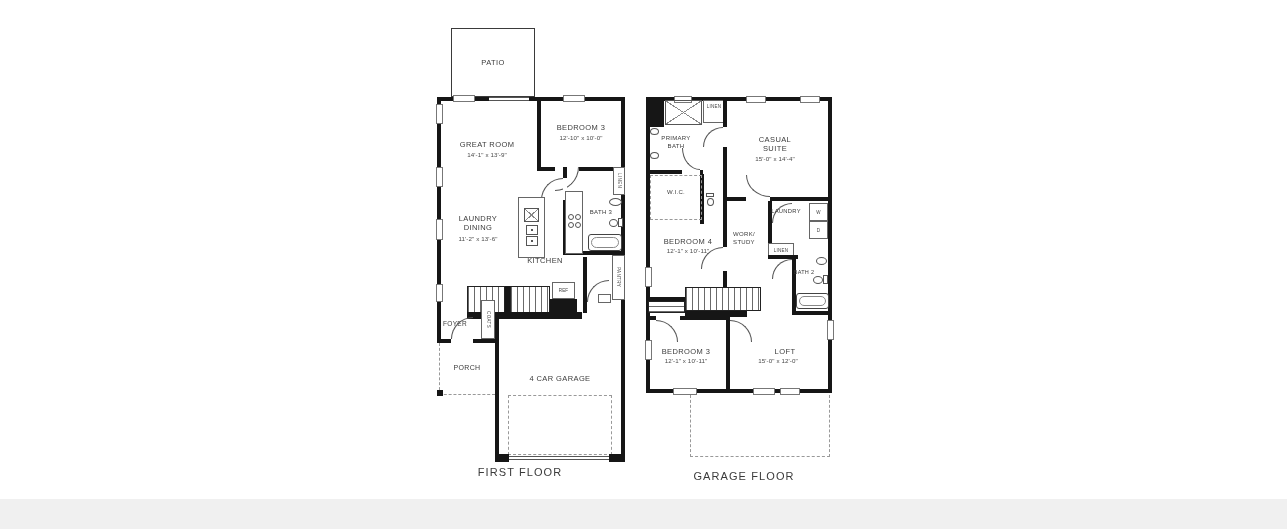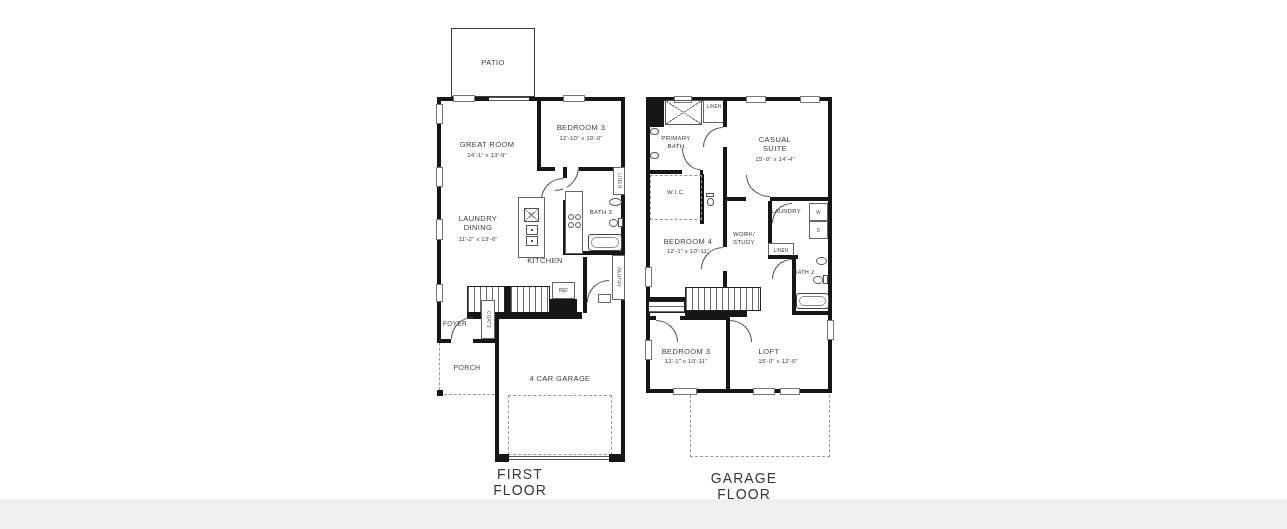--- a/index.html
+++ b/index.html
@@ -8,21 +8,21 @@
   .plan{position:absolute;}
   .w{position:absolute;background:#161616;}
   .wn{position:absolute;height:7px;background:#fff;border:1px solid #777;box-sizing:border-box;}
   .wnv{position:absolute;width:7px;background:#fff;border:1px solid #777;box-sizing:border-box;}
   .gap{position:absolute;background:#fff;}
   .tb{position:absolute;background:#fff;border:1px solid #666;box-sizing:border-box;}
   .db{position:absolute;border:1px dashed #999;box-sizing:border-box;}
   .lbl{position:absolute;text-align:center;font-size:7.5px;letter-spacing:.4px;color:#3b3b3b;line-height:1.25;}
   .lbl2{position:absolute;text-align:center;font-size:6px;letter-spacing:.3px;color:#3b3b3b;line-height:1.25;}
   .dims{position:absolute;text-align:center;font-size:6.2px;letter-spacing:.1px;color:#4a4a4a;white-space:nowrap;}
-  .ftitle{position:absolute;text-align:center;font-size:14px;letter-spacing:1.1px;color:#3b3b3b;}
+  .ftitle{position:absolute;text-align:center;font-size:11px;letter-spacing:1.1px;color:#3b3b3b;}
   .tlbl{position:absolute;text-align:center;font-size:4.5px;letter-spacing:.2px;color:#444;width:100%;}
   .vl{writing-mode:vertical-rl;font-size:4.5px;letter-spacing:.4px;color:#444;margin:auto;}
   .cen{display:flex;align-items:center;justify-content:center;}
   .arc{position:absolute;border:0 solid #555;box-sizing:border-box;}
   .arc-tl{border-top-left-radius:100%;border-top-width:1px;border-left-width:1px;}
   .arc-tr{border-top-right-radius:100%;border-top-width:1px;border-right-width:1px;}
   .arc-bl{border-bottom-left-radius:100%;border-bottom-width:1px;border-left-width:1px;}
   .arc-br{border-bottom-right-radius:100%;border-bottom-width:1px;border-right-width:1px;}
   .stairs{position:absolute;background:repeating-linear-gradient(90deg,#6a6a6a 0 1px,#fff 1px 6px);border:1px solid #222;box-sizing:border-box;}
   .stairsh{position:absolute;background:repeating-linear-gradient(0deg,#6a6a6a 0 1px,#fff 1px 5px);border:1px solid #222;box-sizing:border-box;}
@@ -210,21 +210,21 @@
         <div class="tubin"></div>
       </div>
 
     <div class="w" style="left:0;top:219px;width:84px;height:4px;"></div>
     <div class="gap" style="left:10px;top:219px;width:24px;height:4px;"></div>
     <div class="arc arc-tr" style="left:10px;top:223px;width:22px;height:22px;"></div>
     <div class="w" style="left:80px;top:219px;width:4px;height:77px;"></div>
     <div class="arc arc-tr" style="left:84px;top:223px;width:22px;height:22px;"></div>
     <div class="lbl" style="left:6px;top:250px;width:68px;">BEDROOM 3</div>
     <div class="dims" style="left:6px;top:260px;width:68px;">12'-1" x 10'-11"</div>
-    <div class="lbl" style="left:93px;top:250px;width:60px;">LOFT</div>
+    <div class="lbl" style="left:109px;top:250px;width:60px;">LOFT</div>
     <div class="dims" style="left:102px;top:260px;width:60px;">15'-0" x 12'-0"</div>
 
     <div class="w" style="left:0;top:292px;width:186px;height:4px;"></div>
     <div class="wn" style="left:27px;top:291px;width:24px;"></div>
     <div class="wn" style="left:107px;top:291px;width:22px;"></div>
     <div class="wn" style="left:134px;top:291px;width:20px;"></div>
 
     <div class="db" style="left:44px;top:298px;width:140px;height:62px;border-top:none;"></div>
 
     <div class="ftitle" style="left:38px;top:373px;width:120px;">GARAGE FLOOR</div>

